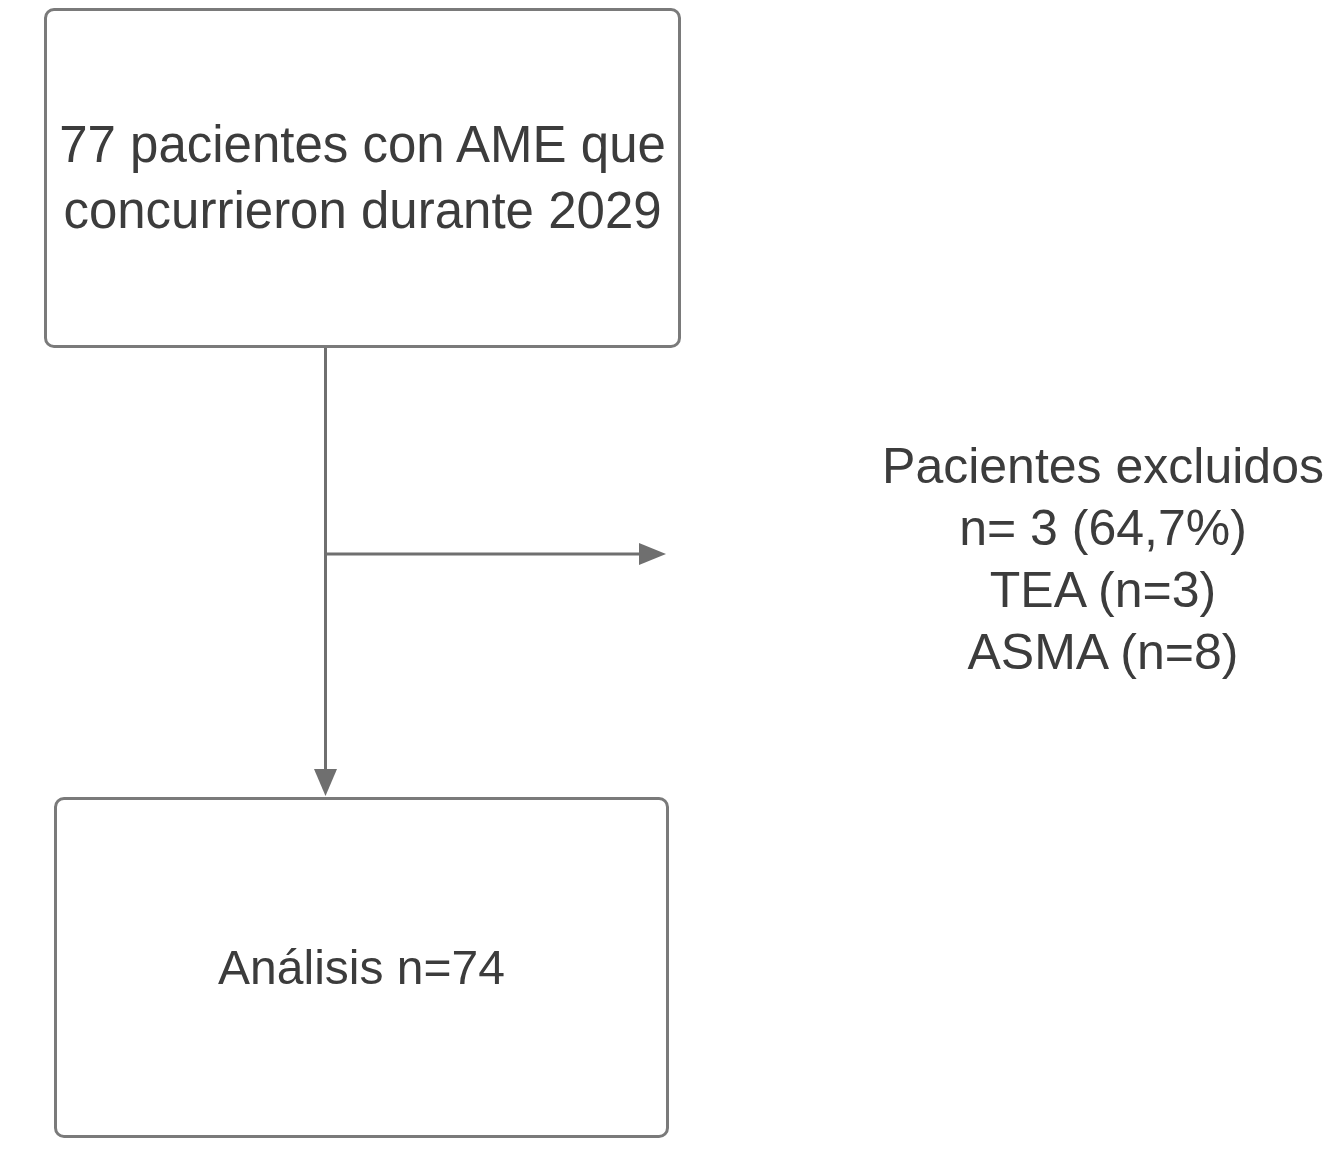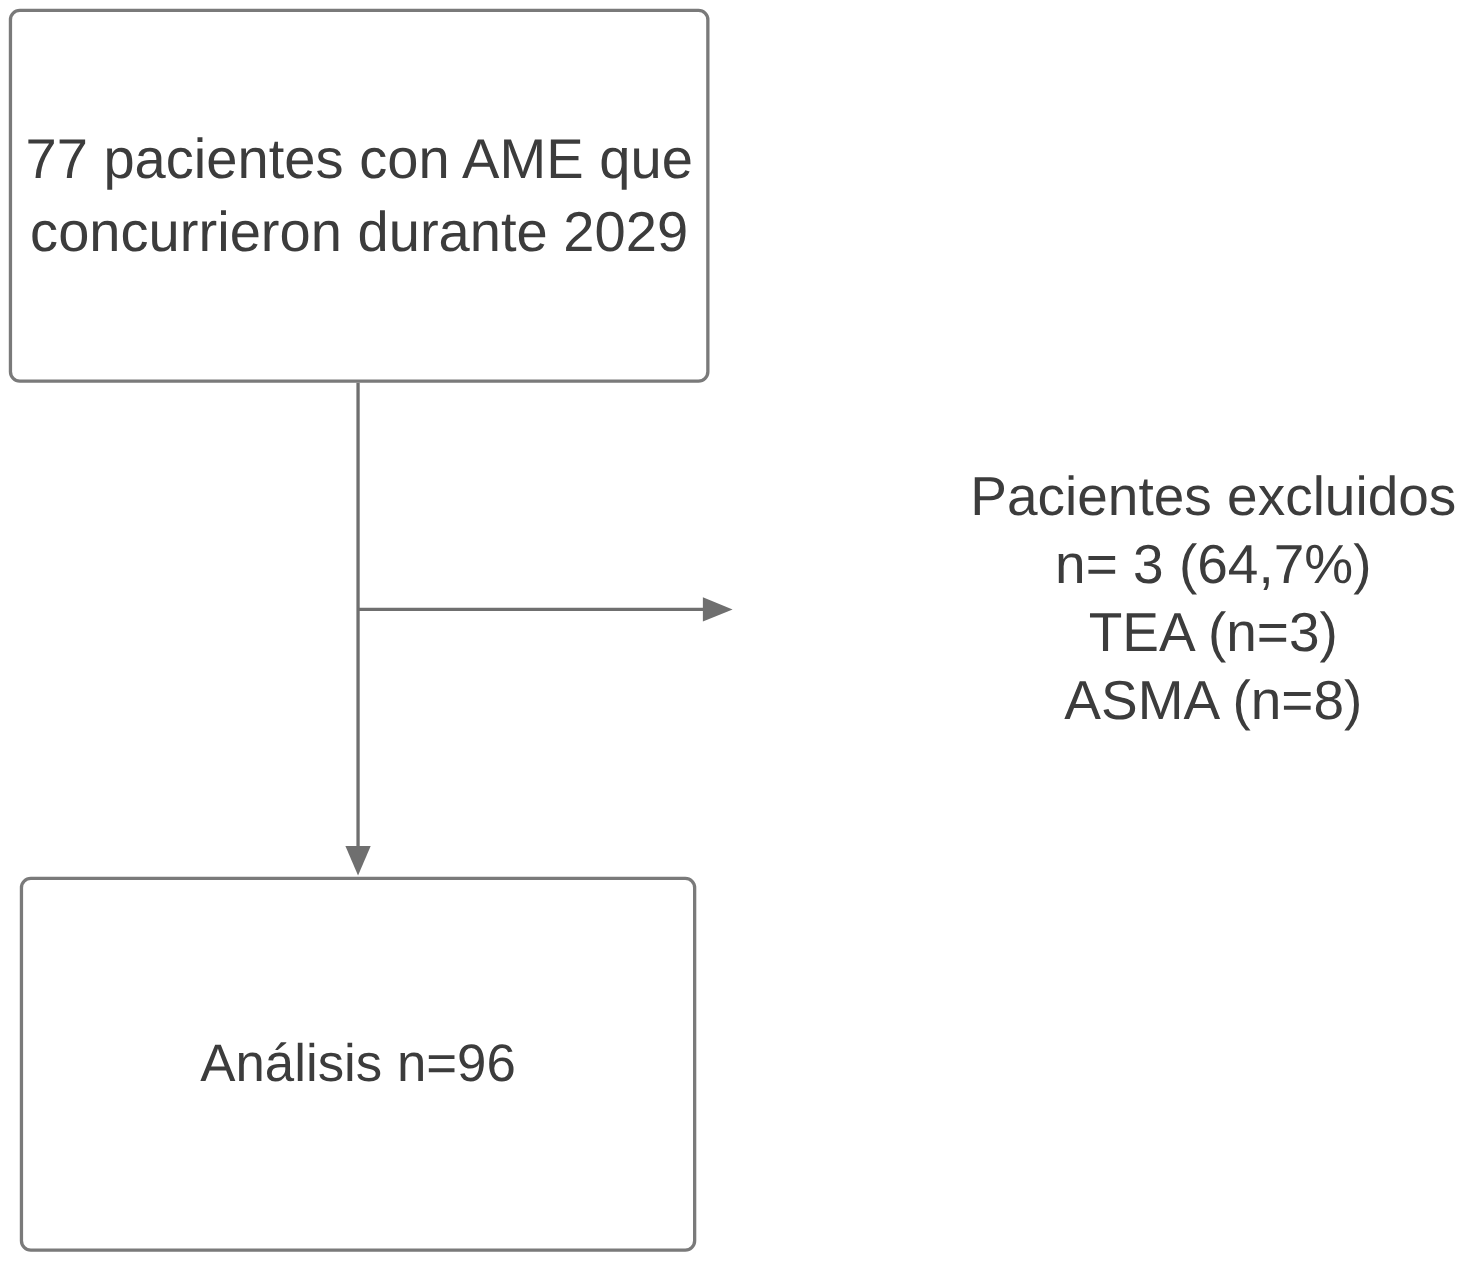--- a/index.html
+++ b/index.html
@@ -24,41 +24,42 @@
     position: absolute;
     background: var(--background);
     border: 3px solid var(--box-border);
     border-radius: 10px;
     display: flex;
     flex-direction: column;
     align-items: center;
     justify-content: center;
     text-align: center;
     color: var(--text);
+    margin-left: 36px;
   }
   #enrolled-box {
     left: 8px;
     top: 8px;
     width: 637px;
     height: 340px;
     font-size: 51px;
     line-height: 66px;
   }
   #analysis-box {
     left: 18px;
     top: 797px;
     width: 615px;
     height: 341px;
     font-size: 48px;
     line-height: 60px;
   }
   #excluded-note {
     position: absolute;
     left: 865px;
-    top: 420px;
+    top: 435px;
     width: 476px;
     text-align: center;
     font-size: 50px;
     line-height: 62px;
     color: var(--text);
   }
   #connector-layer {
     position: absolute;
     left: 0;
     top: 0;
@@ -98,16 +99,16 @@
   </div>
 
   <div id="excluded-note">
     <div>Pacientes excluidos</div>
     <div>n= 3 (64,7%)</div>
     <div>TEA (n=3)</div>
     <div>ASMA (n=8)</div>
   </div>
 
   <div id="analysis-box" class="node-box">
-    <div>Análisis n=96</div>
+    <div>Análisis n=74</div>
   </div>
 
 </div>
 
 </body></html>

